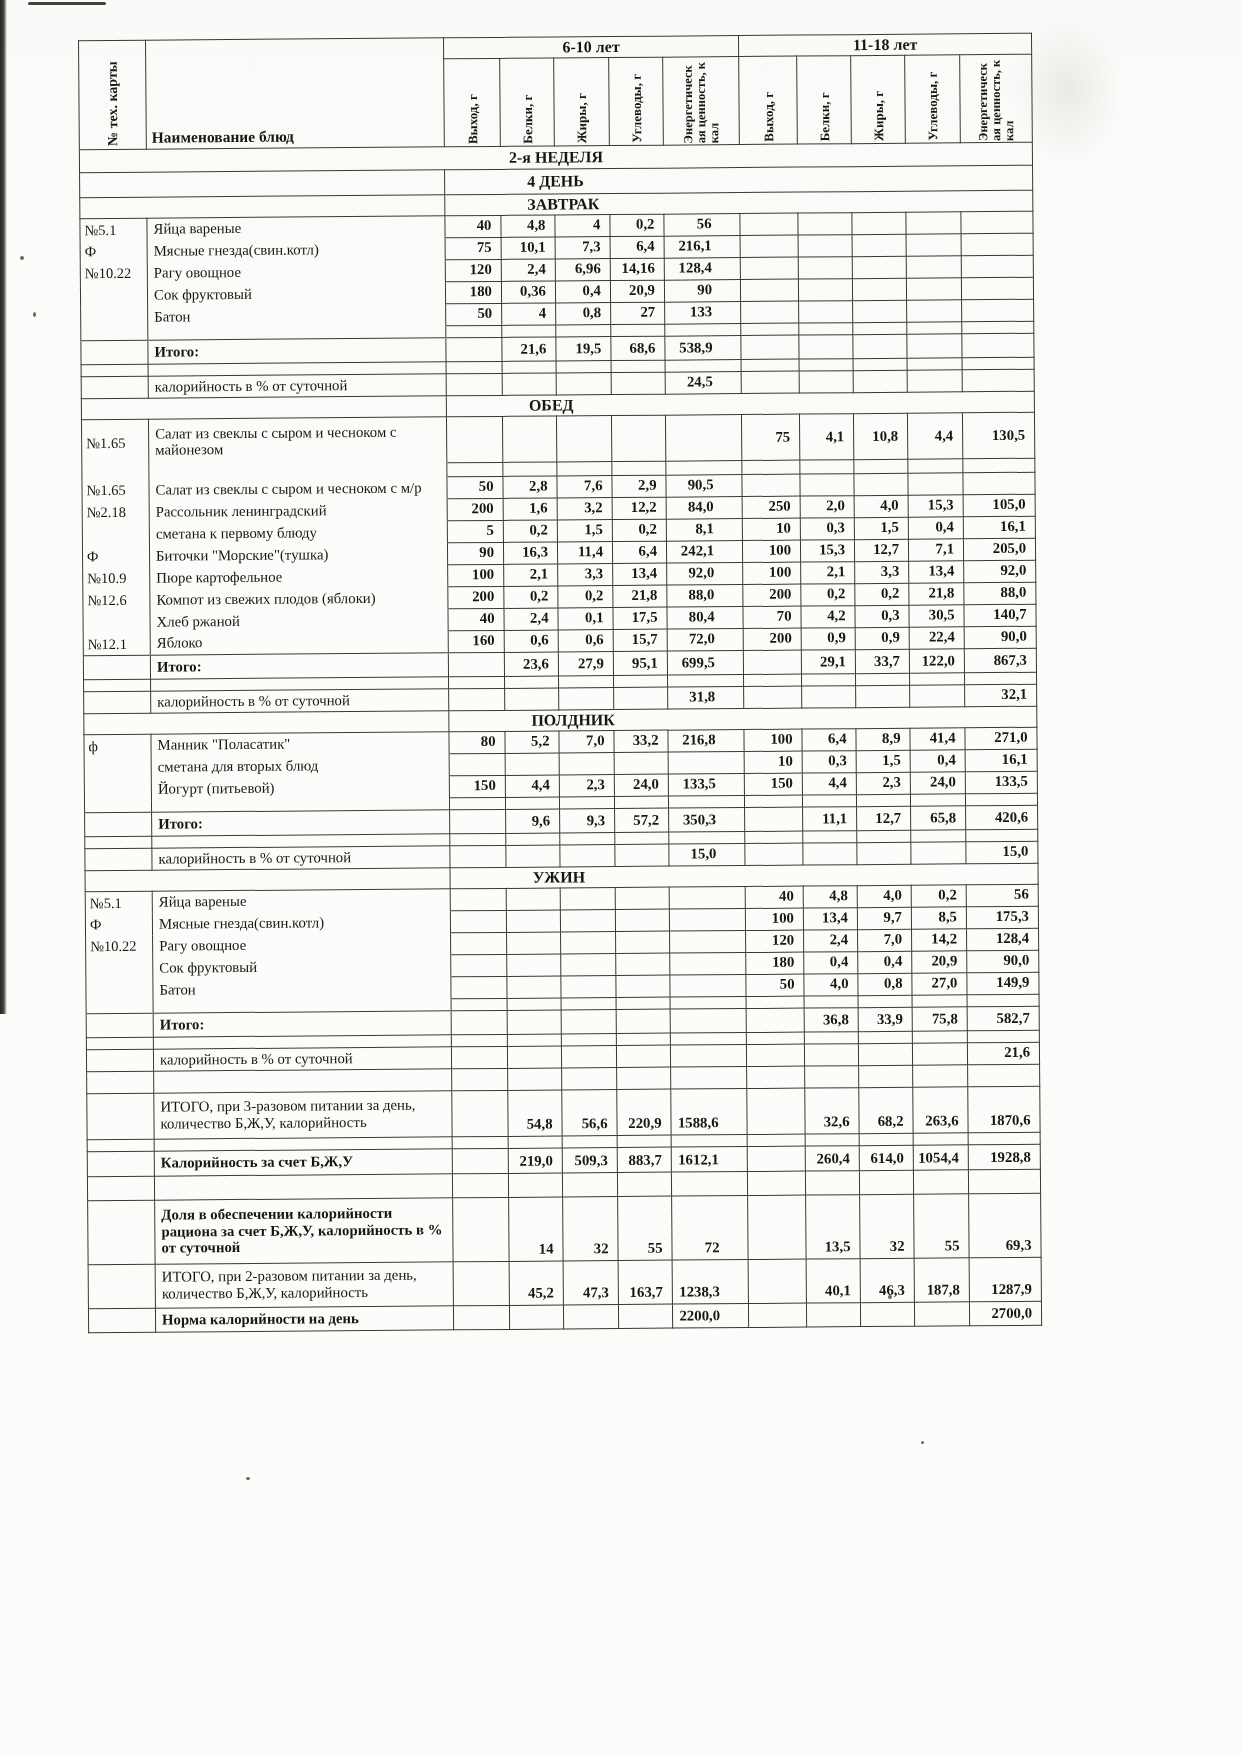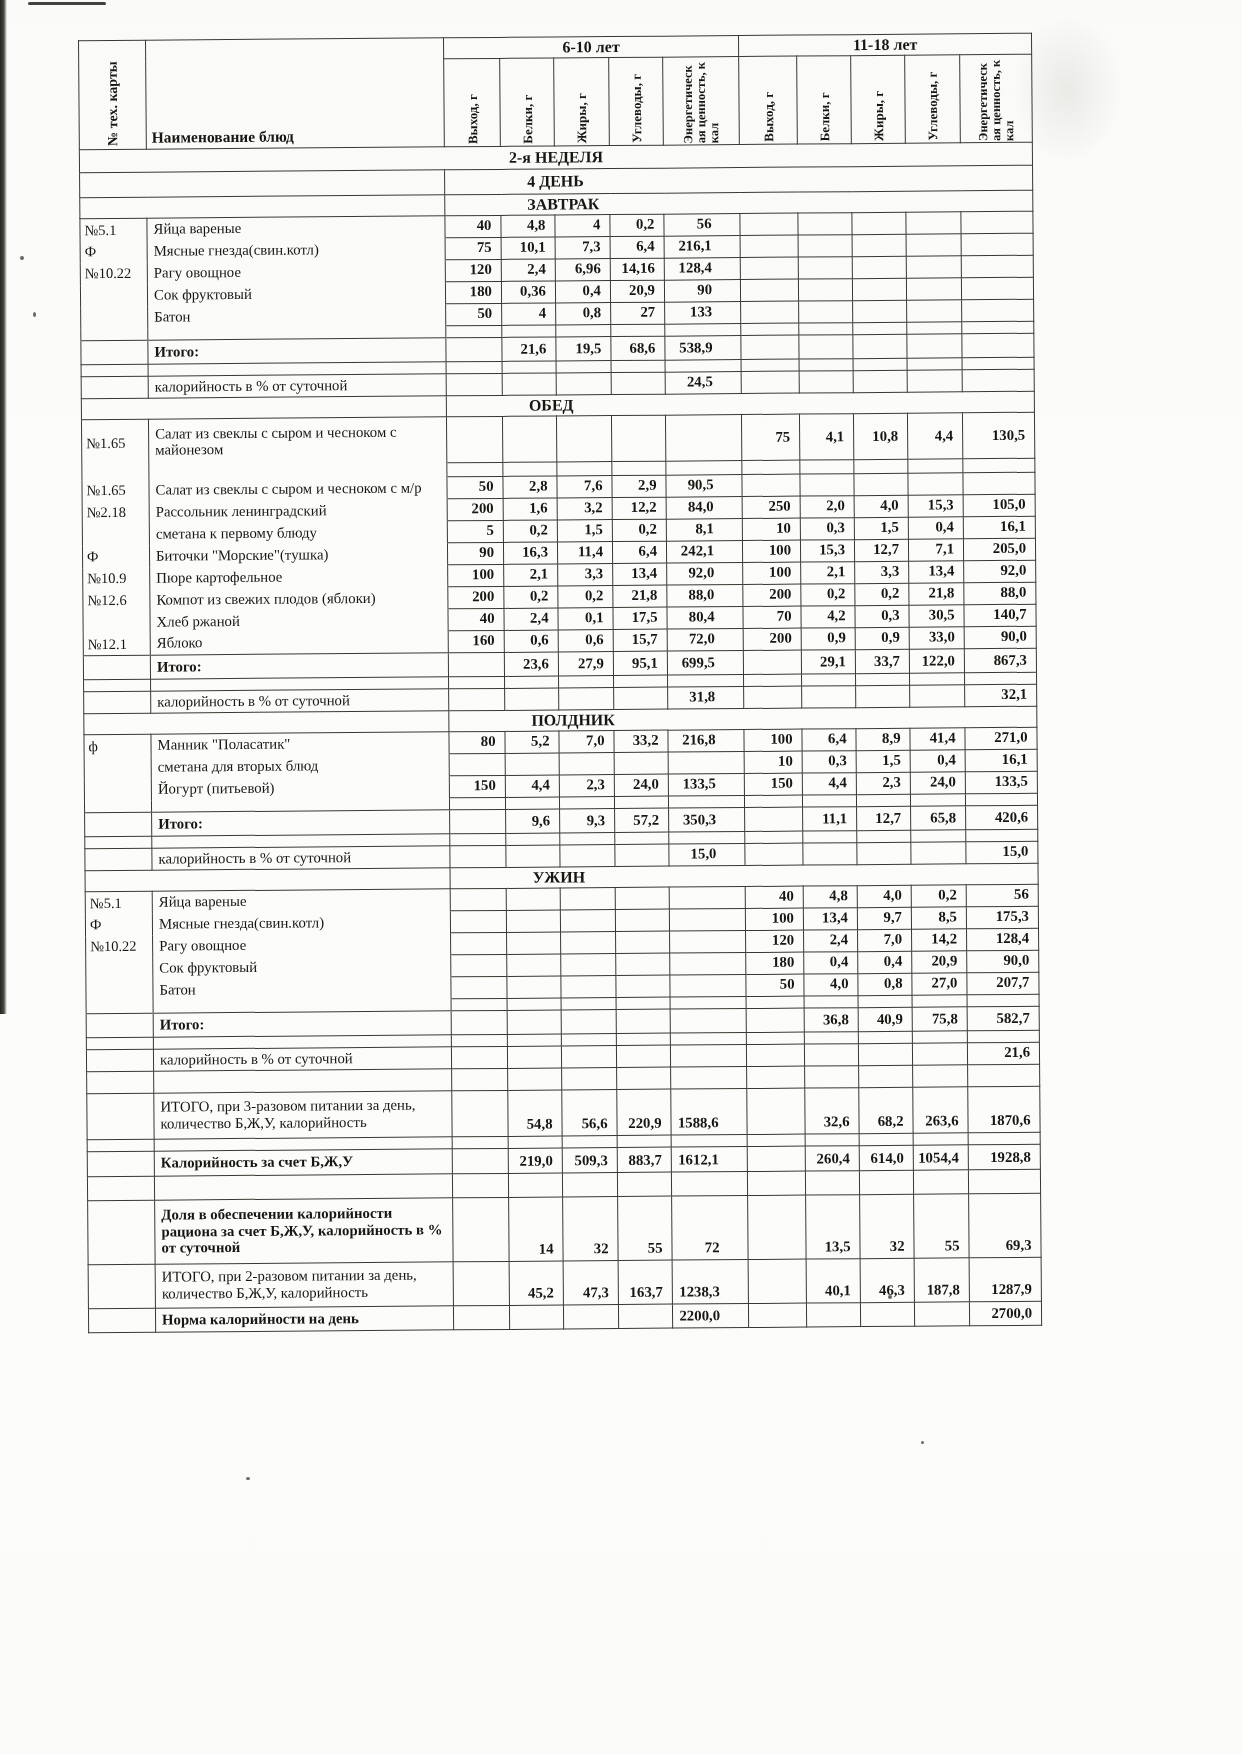--- a/index.html
+++ b/index.html
@@ -422,21 +422,21 @@
             <td class="card nb">№12.1</td>
             <td class="name nb">Яблоко</td>
             <td class="num v1">160</td>
             <td class="num b1">0,6</td>
             <td class="num f1">0,6</td>
             <td class="num c1">15,7</td>
             <td class="num e1">72,0</td>
             <td class="num v2">200</td>
             <td class="num b2">0,9</td>
             <td class="num f2">0,9</td>
-            <td class="num c2">33,0</td>
+            <td class="num c2">22,4</td>
             <td class="num e2">90,0</td>
           </tr>
           <tr style="height: 24px;">
             <td class="card"></td>
             <td class="name bold">Итого:</td>
             <td class="num v1"></td>
             <td class="num b1">23,6</td>
             <td class="num f1">27,9</td>
             <td class="num c1">95,1</td>
             <td class="num e1">699,5</td>
@@ -641,21 +641,21 @@
             <td class="name nb">Батон</td>
             <td class="num v1"></td>
             <td class="num b1"></td>
             <td class="num f1"></td>
             <td class="num c1"></td>
             <td class="num e1"></td>
             <td class="num v2">50</td>
             <td class="num b2">4,0</td>
             <td class="num f2">0,8</td>
             <td class="num c2">27,0</td>
-            <td class="num e2">207,7</td>
+            <td class="num e2">149,9</td>
           </tr>
           <tr style="height: 12px;">
             <td class="card nb"></td>
             <td class="name nb"></td>
             <td class="num v1"></td>
             <td class="num b1"></td>
             <td class="num f1"></td>
             <td class="num c1"></td>
             <td class="num e1"></td>
             <td class="num v2"></td>
@@ -667,21 +667,21 @@
           <tr style="height: 24px;">
             <td class="card"></td>
             <td class="name bold">Итого:</td>
             <td class="num v1"></td>
             <td class="num b1"></td>
             <td class="num f1"></td>
             <td class="num c1"></td>
             <td class="num e1"></td>
             <td class="num v2"></td>
             <td class="num b2">36,8</td>
-            <td class="num f2">40,9</td>
+            <td class="num f2">33,9</td>
             <td class="num c2">75,8</td>
             <td class="num e2">582,7</td>
           </tr>
           <tr style="height: 12px;">
             <td class="card"></td>
             <td class="name"></td>
             <td class="num v1"></td>
             <td class="num b1"></td>
             <td class="num f1"></td>
             <td class="num c1"></td>

